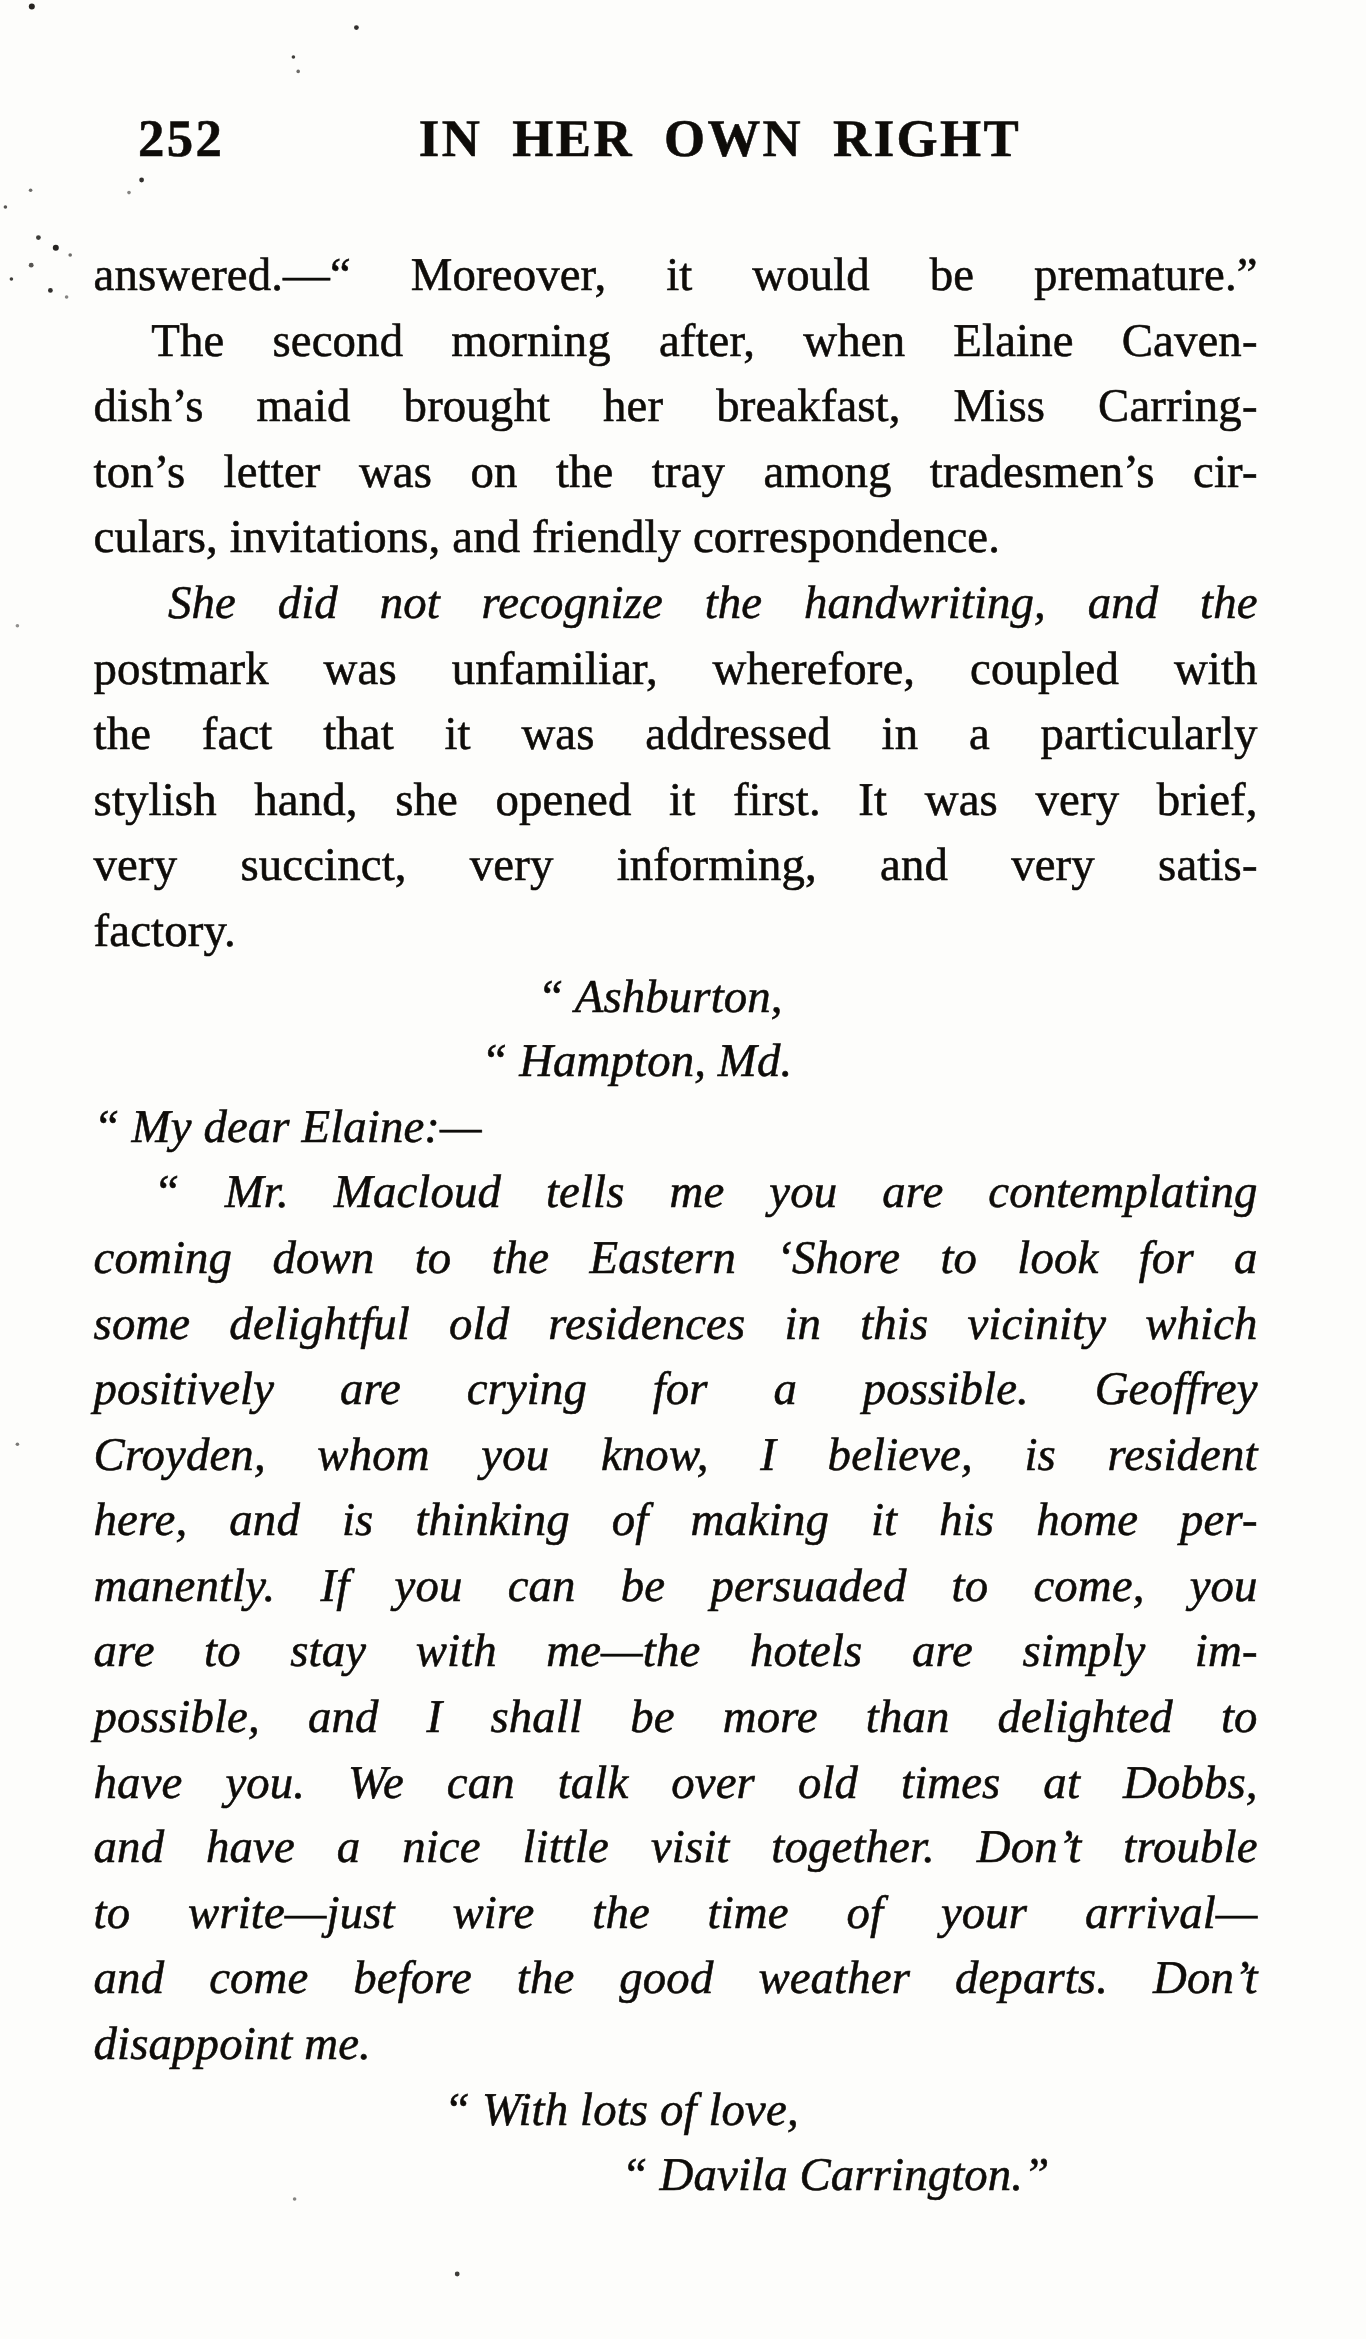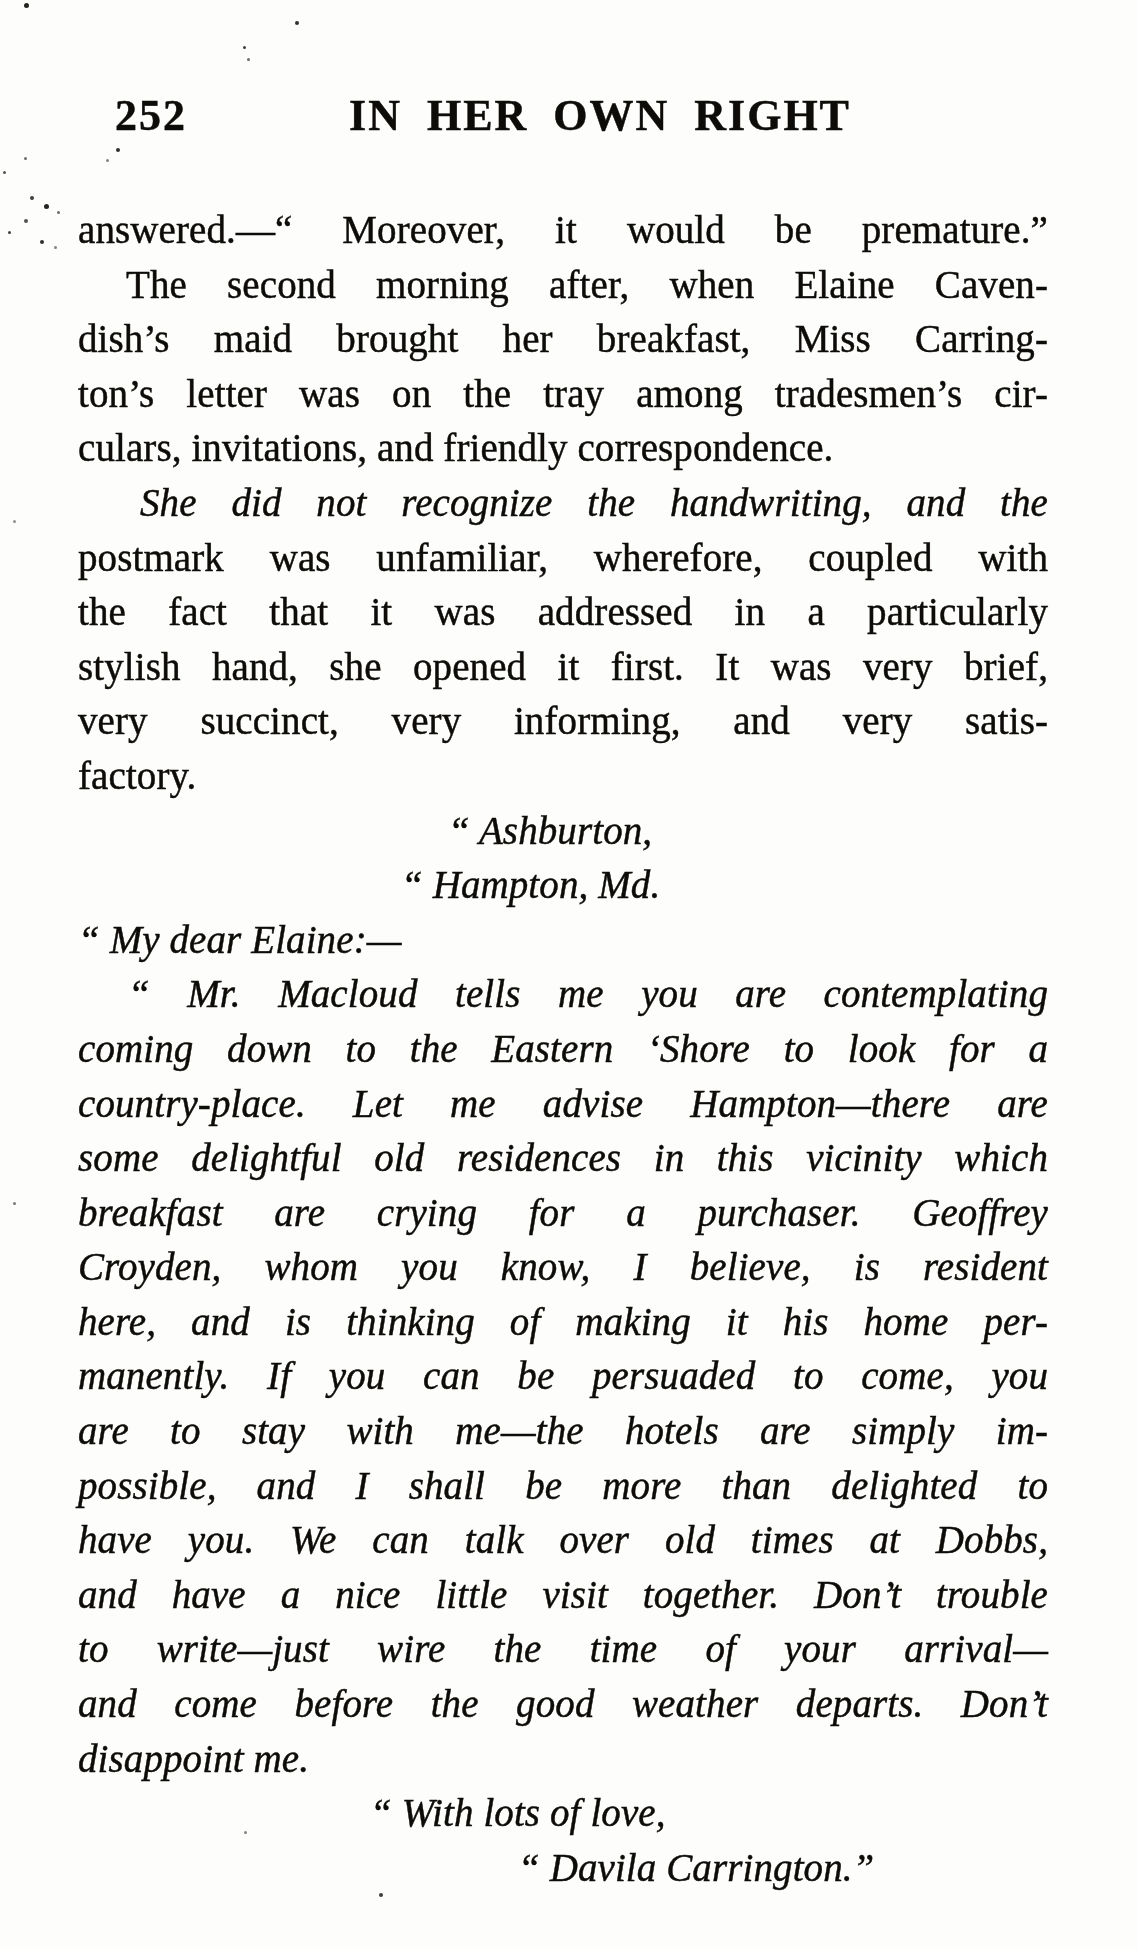--- a/index.html
+++ b/index.html
@@ -57,23 +57,22 @@
       <div class="line just">postmark was unfamiliar, wherefore, coupled with</div>
       <div class="line just">the fact that it was addressed in a particularly</div>
       <div class="line just">stylish hand, she opened it first.  It was very brief,</div>
       <div class="line just">very succinct, very informing, and very satis-</div>
       <div class="line flush">factory.</div>
       <div class="line it flush" style="margin-left: 370px; font-style: italic;">“ Ashburton,</div>
       <div class="line it flush" style="margin-left: 323px;">“ Hampton, Md.</div>
       <div class="line it flush">“ My dear Elaine:—</div>
       <div class="line it just" style="margin-left: 50px;">“ Mr. Macloud tells me you are contemplating</div>
       <div class="line it just">coming down to the Eastern ‘Shore to look for a</div>
-      <div class="line it just">country-place.  Let me advise Hampton—there are</div>
       <div class="line it just">some delightful old residences in this vicinity which</div>
-      <div class="line it just">breakfast are crying for a purchaser.  Geoffrey</div>
+      <div class="line it just">positively are crying for a possible.  Geoffrey</div>
       <div class="line it just">Croyden, whom you know, I believe, is resident</div>
       <div class="line it just">here, and is thinking of making it his home per-</div>
       <div class="line it just">manently.  If you can be persuaded to come, you</div>
       <div class="line it just">are to stay with me—the hotels are simply im-</div>
       <div class="line it just">possible, and I shall be more than delighted to</div>
       <div class="line it just">have you.  We can talk over old times at Dobbs,</div>
       <div class="line it just">and have a nice little visit together.  Don’t trouble</div>
       <div class="line it just">to write—just wire the time of your arrival—</div>
       <div class="line it just">and come before the good weather departs.  Don’t</div>
       <div class="line it flush">disappoint me.</div>

